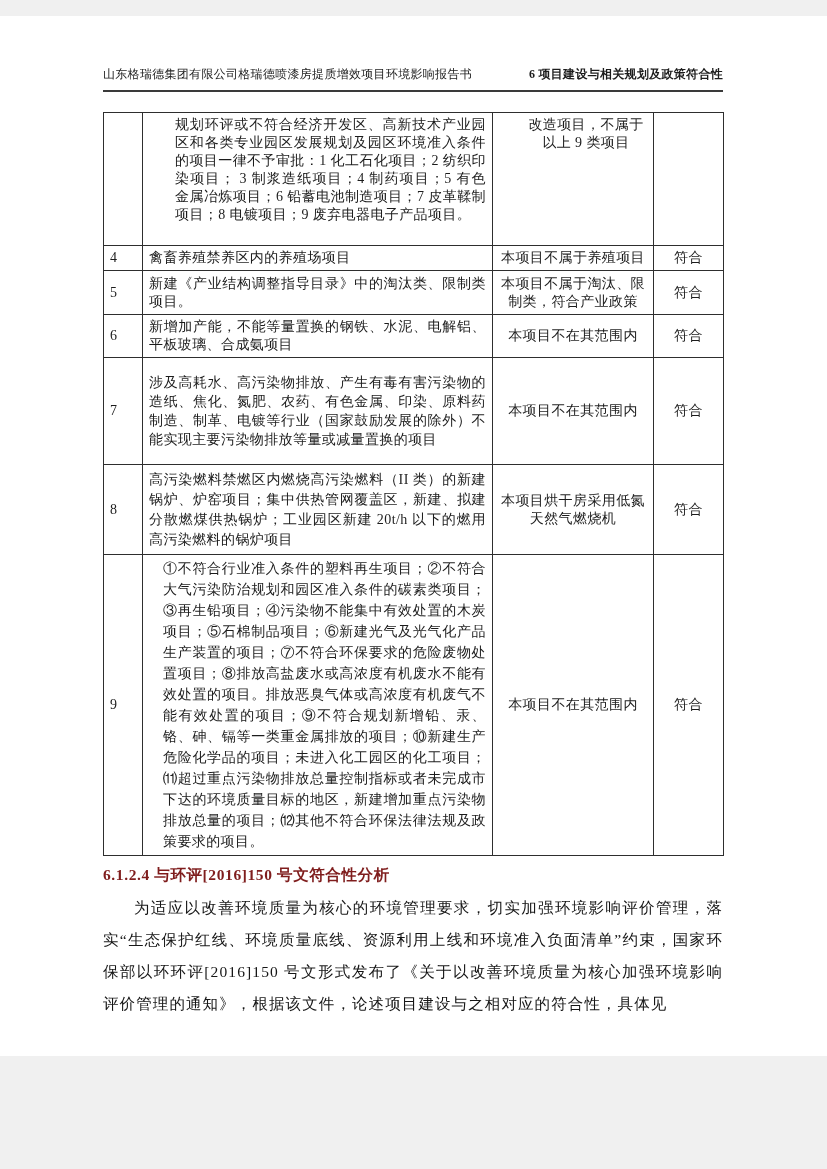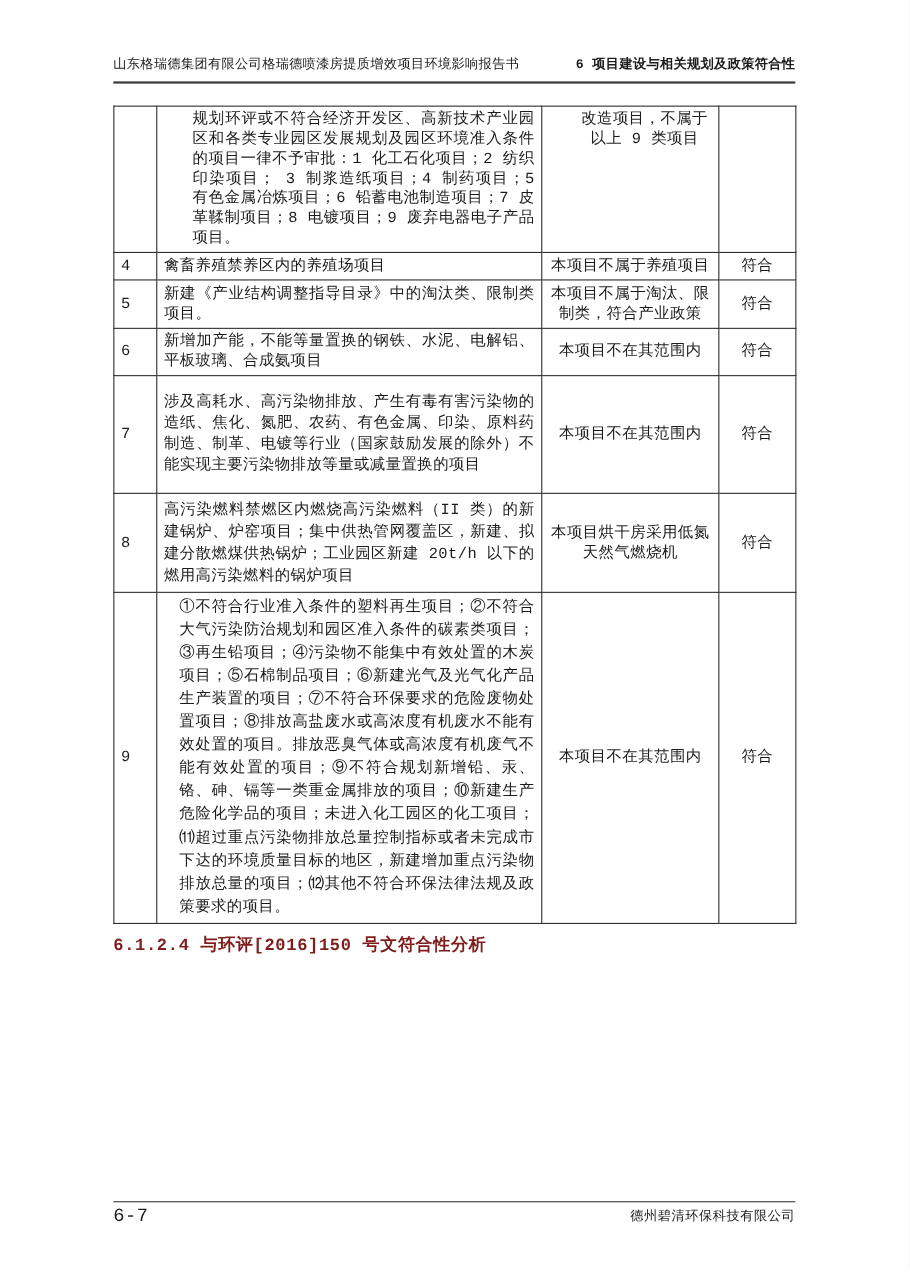--- a/index.html
+++ b/index.html
@@ -1,20 +1,20 @@
 <!DOCTYPE html>
 <html><head>
 <meta charset="utf-8">
 <style>
   * { margin:0; padding:0; box-sizing:border-box; }
   html,body { background:#f0f0f0; }
   .page {
-    position:relative; width:827px; height:1169px; margin:0 auto;
+    position:relative; width:827px; height:1040px; margin:16px auto;
     background:#fff; color:#1c1c1c;
-    font-family:Liberation Mono, monospace;
+    font-family:Liberation Serif, serif;
   }
   
   .hdr {
     position:absolute; left:103px; width:620px; top:50px;
     display:flex; justify-content:space-between; align-items:baseline;
     border-bottom:2px solid #3a3a3a; padding-bottom:7px;
     font-size:12px; letter-spacing:0.3px; white-space:nowrap;
   }
   .hdr-right { font-weight:bold; }
   
@@ -125,20 +125,21 @@
           <td class="c-item">①不符合行业准入条件的塑料再生项目；②不符合大气污染防治规划和园区准入条件的碳素类项目；③再生铅项目；④污染物不能集中有效处置的木炭项目；⑤石棉制品项目；⑥新建光气及光气化产品生产装置的项目；⑦不符合环保要求的危险废物处置项目；⑧排放高盐废水或高浓度有机废水不能有效处置的项目。排放恶臭气体或高浓度有机废气不能有效处置的项目；⑨不符合规划新增铅、汞、铬、砷、镉等一类重金属排放的项目；⑩新建生产危险化学品的项目；未进入化工园区的化工项目；⑾超过重点污染物排放总量控制指标或者未完成市下达的环境质量目标的地区，新建增加重点污染物排放总量的项目；⑿其他不符合环保法律法规及政策要求的项目。</td>
           <td class="c-ana">本项目不在其范围内</td>
           <td class="c-con">符合</td>
         </tr>
       </tbody>
     </table>
   </div>
 
   <div class="bodytext">
     <h3 class="sec-heading">6.1.2.4 与环评[2016]150 号文符合性分析</h3>
+    <p class="para">为适应以改善环境质量为核心的环境管理要求，切实加强环境影响评价管理，落实“生态保护红线、环境质量底线、资源利用上线和环境准入负面清单”约束，国家环保部以环环评[2016]150 号文形式发布了《关于以改善环境质量为核心加强环境影响评价管理的通知》，根据该文件，论述项目建设与之相对应的符合性，具体见</p>
   </div>
 
   <div class="ftr">
     <span class="ftr-page">6-7</span>
     <span class="ftr-company">德州碧清环保科技有限公司</span>
   </div>
 
 </div>
 
 </body></html>

